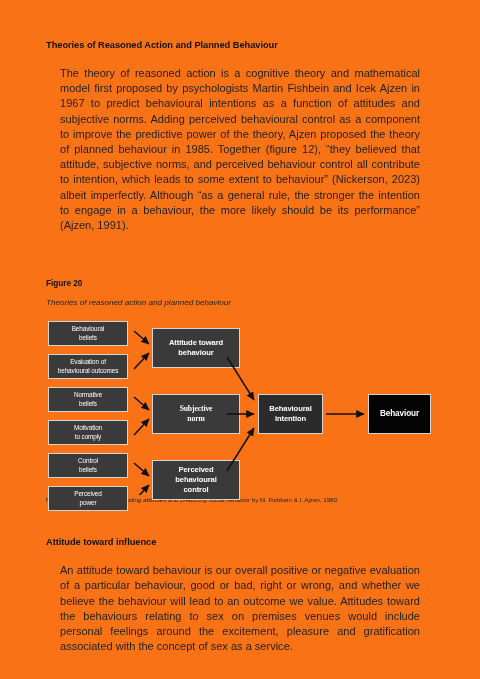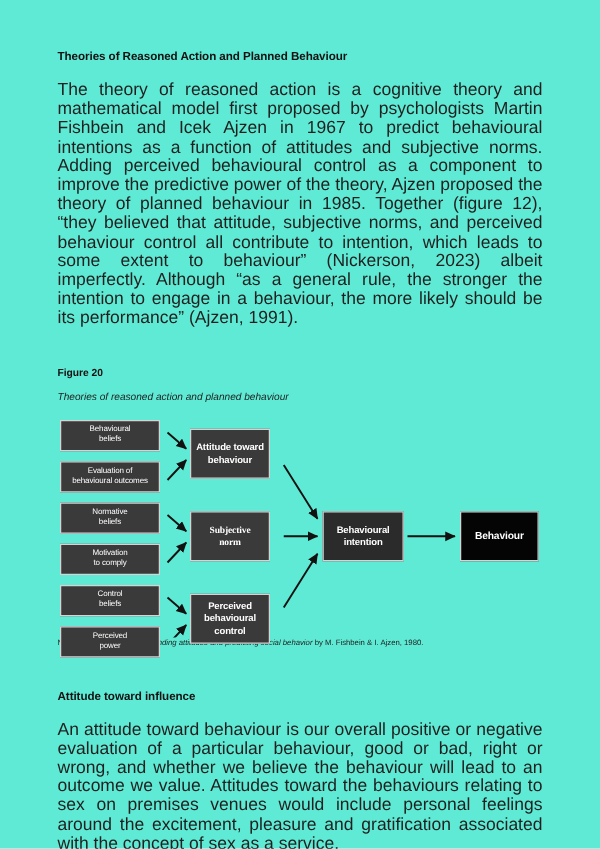--- a/index.html
+++ b/index.html
@@ -13,43 +13,43 @@
     position: relative;
     font-family: "Liberation Sans", sans-serif;
     color: #1a1a1a;
     overflow: hidden;
   }
   .page {
     position: absolute;
     left: 0; top: 0;
     width: 480px;
     height: 679px;
-    background: #5eead4;
+    background: #f97316;
     padding: 0;
     box-sizing: border-box;
   }
   .content {
     position: absolute;
     left: 46px;
     top: 38px;
     width: 388px;
   }
 
   h2.section-heading {
     font-size: 9.3px;
     font-weight: bold;
     line-height: 14px;
     margin: 0 0 12px 0;
     letter-spacing: -0.05px;
     color: #111111;
   }
   p.body-text {
-    font-size: 14px;
+    font-size: 11px;
     line-height: 15.2px;
-    margin: 0;
+    margin: 14px;
     text-align: justify;
     color: #1f1f1f;
     letter-spacing: 0.01px;
   }
 
   .gap-lg { height: 30px; }
 
   .fig-number {
     font-size: 8.2px;
     font-weight: bold;
@@ -97,21 +97,21 @@
     line-height: 8.4px;
     font-weight: normal;
     width: 80px;
     height: 25px;
   }
   .node.mid-node {
     background: #3a3a3a;
     border: 1.6px solid #d4d4d4;
     font-size: 7.6px;
     line-height: 10px;
-    width: 64px;
+    width: 88px;
     height: 40px;
   }
   .node.intent-node {
     background: #2b2b2b;
     border: 1.6px solid #d4d4d4;
     font-size: 7.6px;
     line-height: 10px;
     width: 65px;
     height: 40px;
   }

